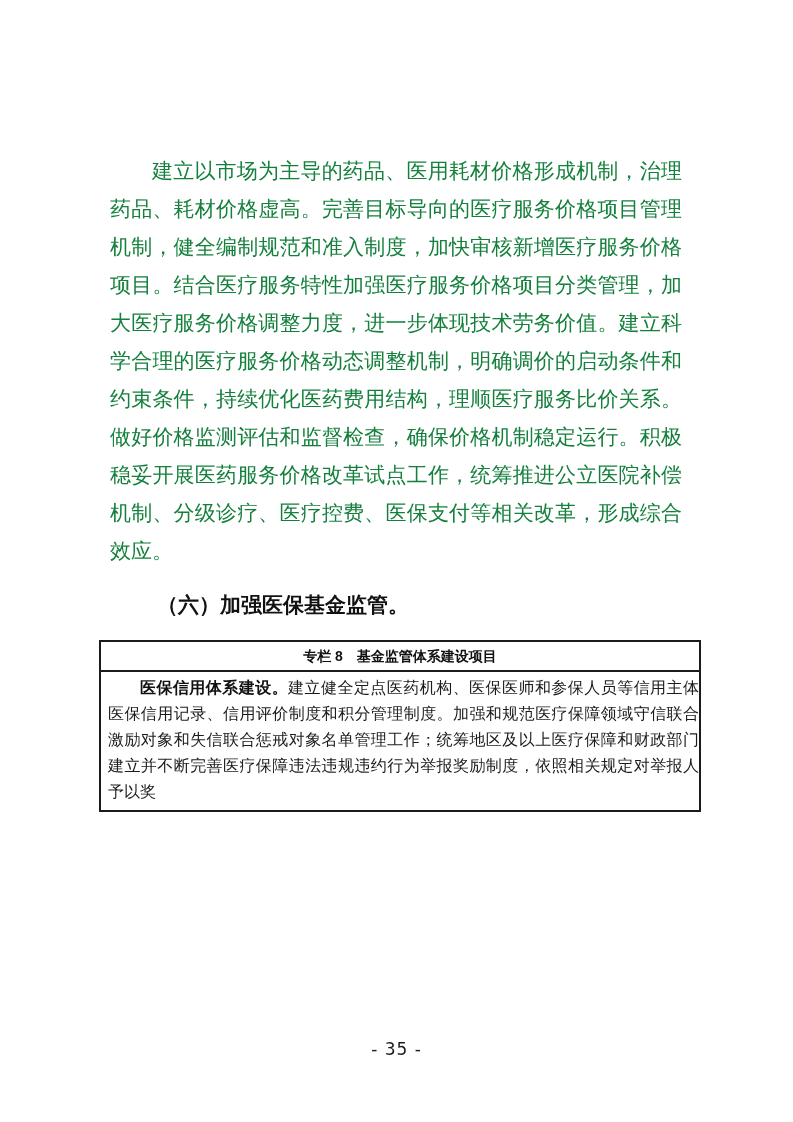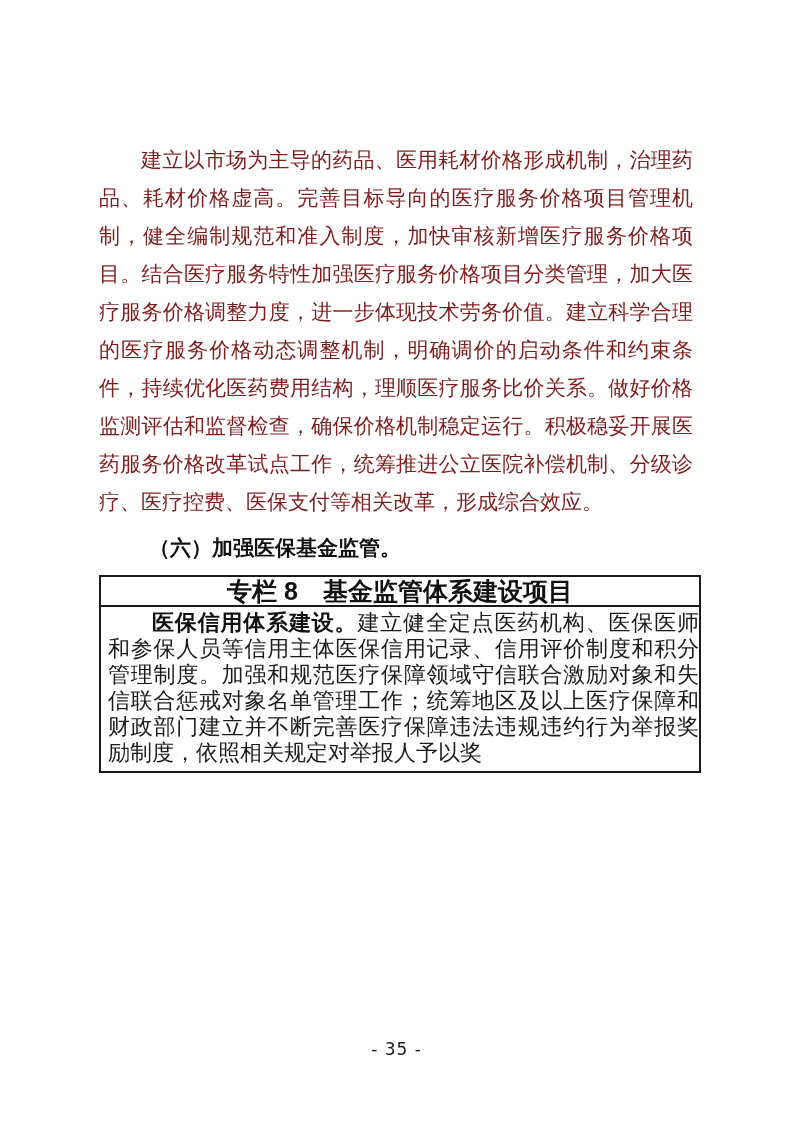--- a/index.html
+++ b/index.html
@@ -15,57 +15,57 @@
     overflow: hidden;
     color: #1b1b1b;
   }
   .content {
     position: absolute;
     left: 99px;
     top: 141px;
     width: 594px;
   }
   .body-para {
-    margin: 0;
+    margin: 11px;
     font-family: "Liberation Serif", "DejaVu Serif", serif;
     font-size: 21px;
     line-height: 38px;
     text-align: justify;
     text-indent: 2em;
-    color: #7f1d1d;
+    color: #15803d;
   }
   .section-heading {
-    margin: 8px;
+    margin: 16px;
     font-family: "Liberation Serif", "DejaVu Serif", serif;
     font-weight: 700;
     font-size: 21px;
     line-height: 38px;
     text-indent: 2em;
     color: #111111;
   }
   .callout-box {
     box-sizing: border-box;
     width: 602px;
     margin-top: 2px;
     border: 2px solid #1b1b1b;
     background: #ffffff;
   }
   .callout-box-title {
     border-bottom: 2px solid #1b1b1b;
     text-align: center;
     font-family: "Liberation Sans", "DejaVu Sans", sans-serif;
     font-weight: 700;
-    font-size: 25px;
+    font-size: 14px;
     line-height: 26px;
     padding: 1px 0;
     color: #111111;
   }
   .callout-box-body {
     font-family: "Liberation Serif", "DejaVu Serif", serif;
-    font-size: 22px;
+    font-size: 16px;
     line-height: 26px;
     text-align: justify;
     text-indent: 2em;
     padding: 3px 0 5px 7px;
     color: #1b1b1b;
   }
   .callout-lead {
     font-family: "Liberation Sans", "DejaVu Sans", sans-serif;
     font-weight: 700;
     color: #111111;

